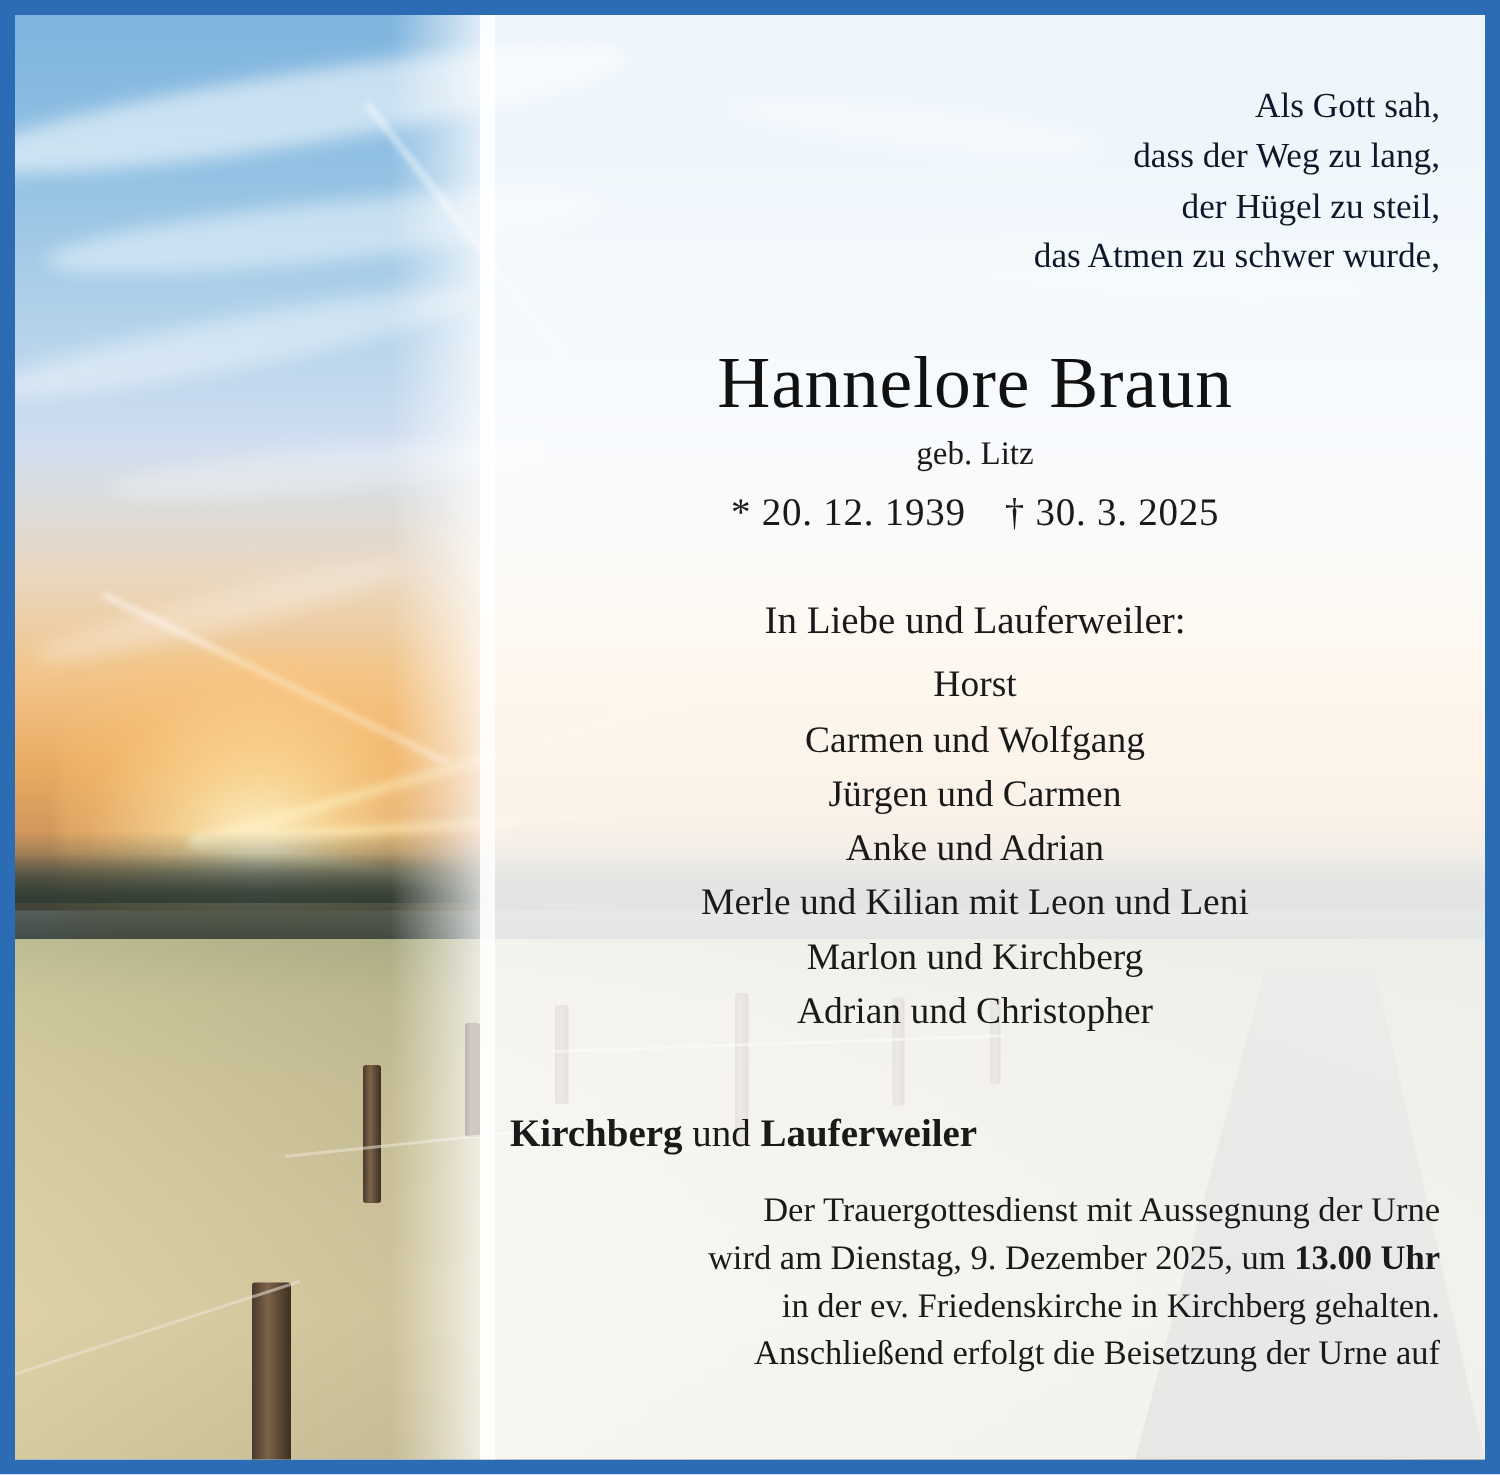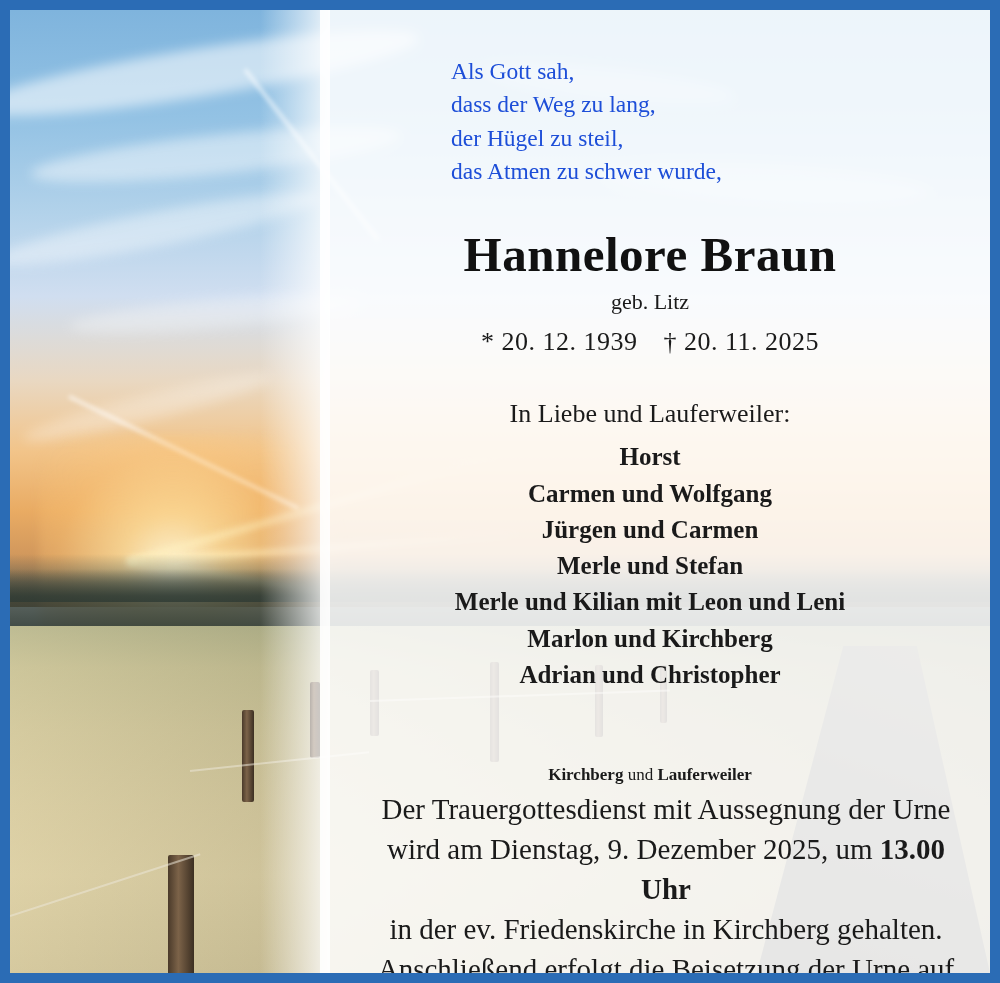--- a/index.html
+++ b/index.html
@@ -160,30 +160,31 @@
   .content {
     position: absolute;
     left: 330px;
     right: 30px;
     top: 0;
     bottom: 0;
     color: #1a1a1a;
   }
   .poem {
     margin-top: 45px;
-    margin-left: 111px;
+    margin-left: 84px;
     font-size: 23.5px;
     line-height: 1.42;
-    color: #1d4ed8;
+    color: #0f172a;
+    text-align: right;
   }
   .poem div { white-space: nowrap; }
   .name {
     text-align: center;
     font-size: 49px;
-    font-weight: bold;
+    font-weight: normal;
     letter-spacing: 0.5px;
     margin-top: 38px;
     color: #111;
   }
   .maiden {
     text-align: center;
     font-size: 22px;
     margin-top: 6px;
   }
   .dates {
@@ -194,35 +195,34 @@
   }
   .dates .sep { display: inline-block; width: 26px; }
   .gratitude {
     text-align: center;
     font-size: 26px;
     margin-top: 42px;
   }
   .family {
     text-align: center;
     font-size: 25px;
-    font-weight: bold;
+    font-weight: normal;
     line-height: 1.45;
     margin-top: 10px;
   }
   .places {
-    text-align: center;
-    font-size: 17px;
-    margin-top: 72px;
+    font-size: 26px;
+    margin-top: 48px;
   }
   .places b { font-weight: bold; }
   .service {
-    font-size: 29px;
+    font-size: 23px;
     line-height: 1.38;
-    margin-top: 4px;
-    text-align: center;
+    margin-top: 20px;
+    text-align: right;
     margin-left: 32px;
   }
   .service b { font-weight: bold; }
 </style>
 </head>
 <body>
 
 <div class="obituary" style="border-color: rgb(43, 108, 181);">
 
   <div class="photo">
@@ -266,30 +266,30 @@
     <div class="poem">
       <div>Als Gott sah,</div>
       <div>dass der Weg zu lang,</div>
       <div>der Hügel zu steil,</div>
       <div>das Atmen zu schwer wurde,</div>
     </div>
 
     <div class="name">Hannelore Braun</div>
     <div class="maiden">geb. Litz</div>
     <div class="dates">
-      <span>* 20. 12. 1939</span><span class="sep"></span><span>† 20. 11. 2025</span>
+      <span>* 20. 12. 1939</span><span class="sep"></span><span>† 30. 3. 2025</span>
     </div>
 
     <div class="gratitude">In Liebe und Lauferweiler:</div>
 
     <div class="family">
       <div>Horst</div>
       <div>Carmen und Wolfgang</div>
       <div>Jürgen und Carmen</div>
-      <div>Merle und Stefan</div>
+      <div>Anke und Adrian</div>
       <div>Merle und Kilian mit Leon und Leni</div>
       <div>Marlon und Kirchberg</div>
       <div>Adrian und Christopher</div>
     </div>
 
     <div class="places">
       <b>Kirchberg</b><span> und </span><b>Lauferweiler</b>
     </div>
 
     <div class="service">

